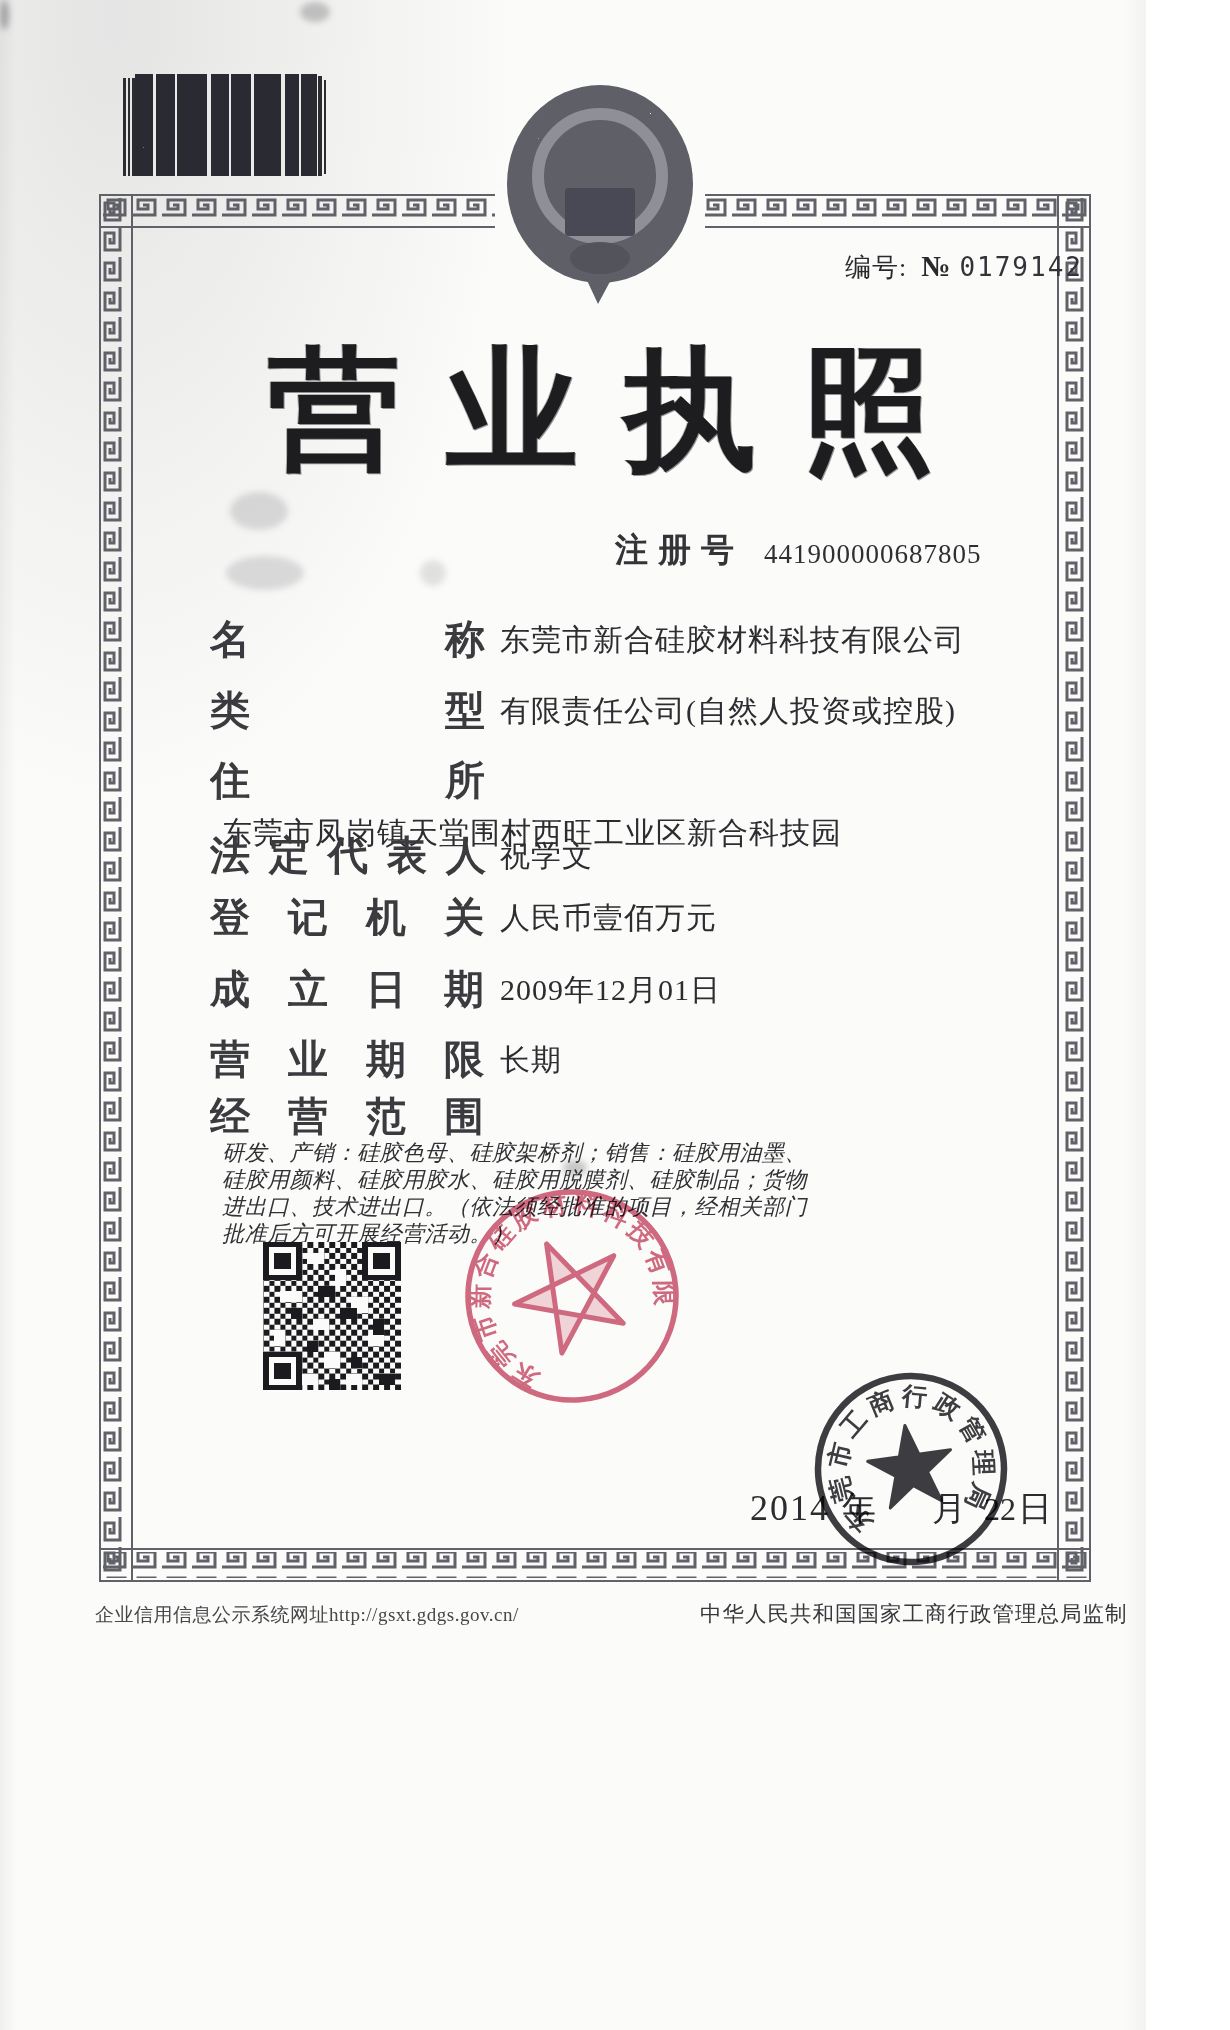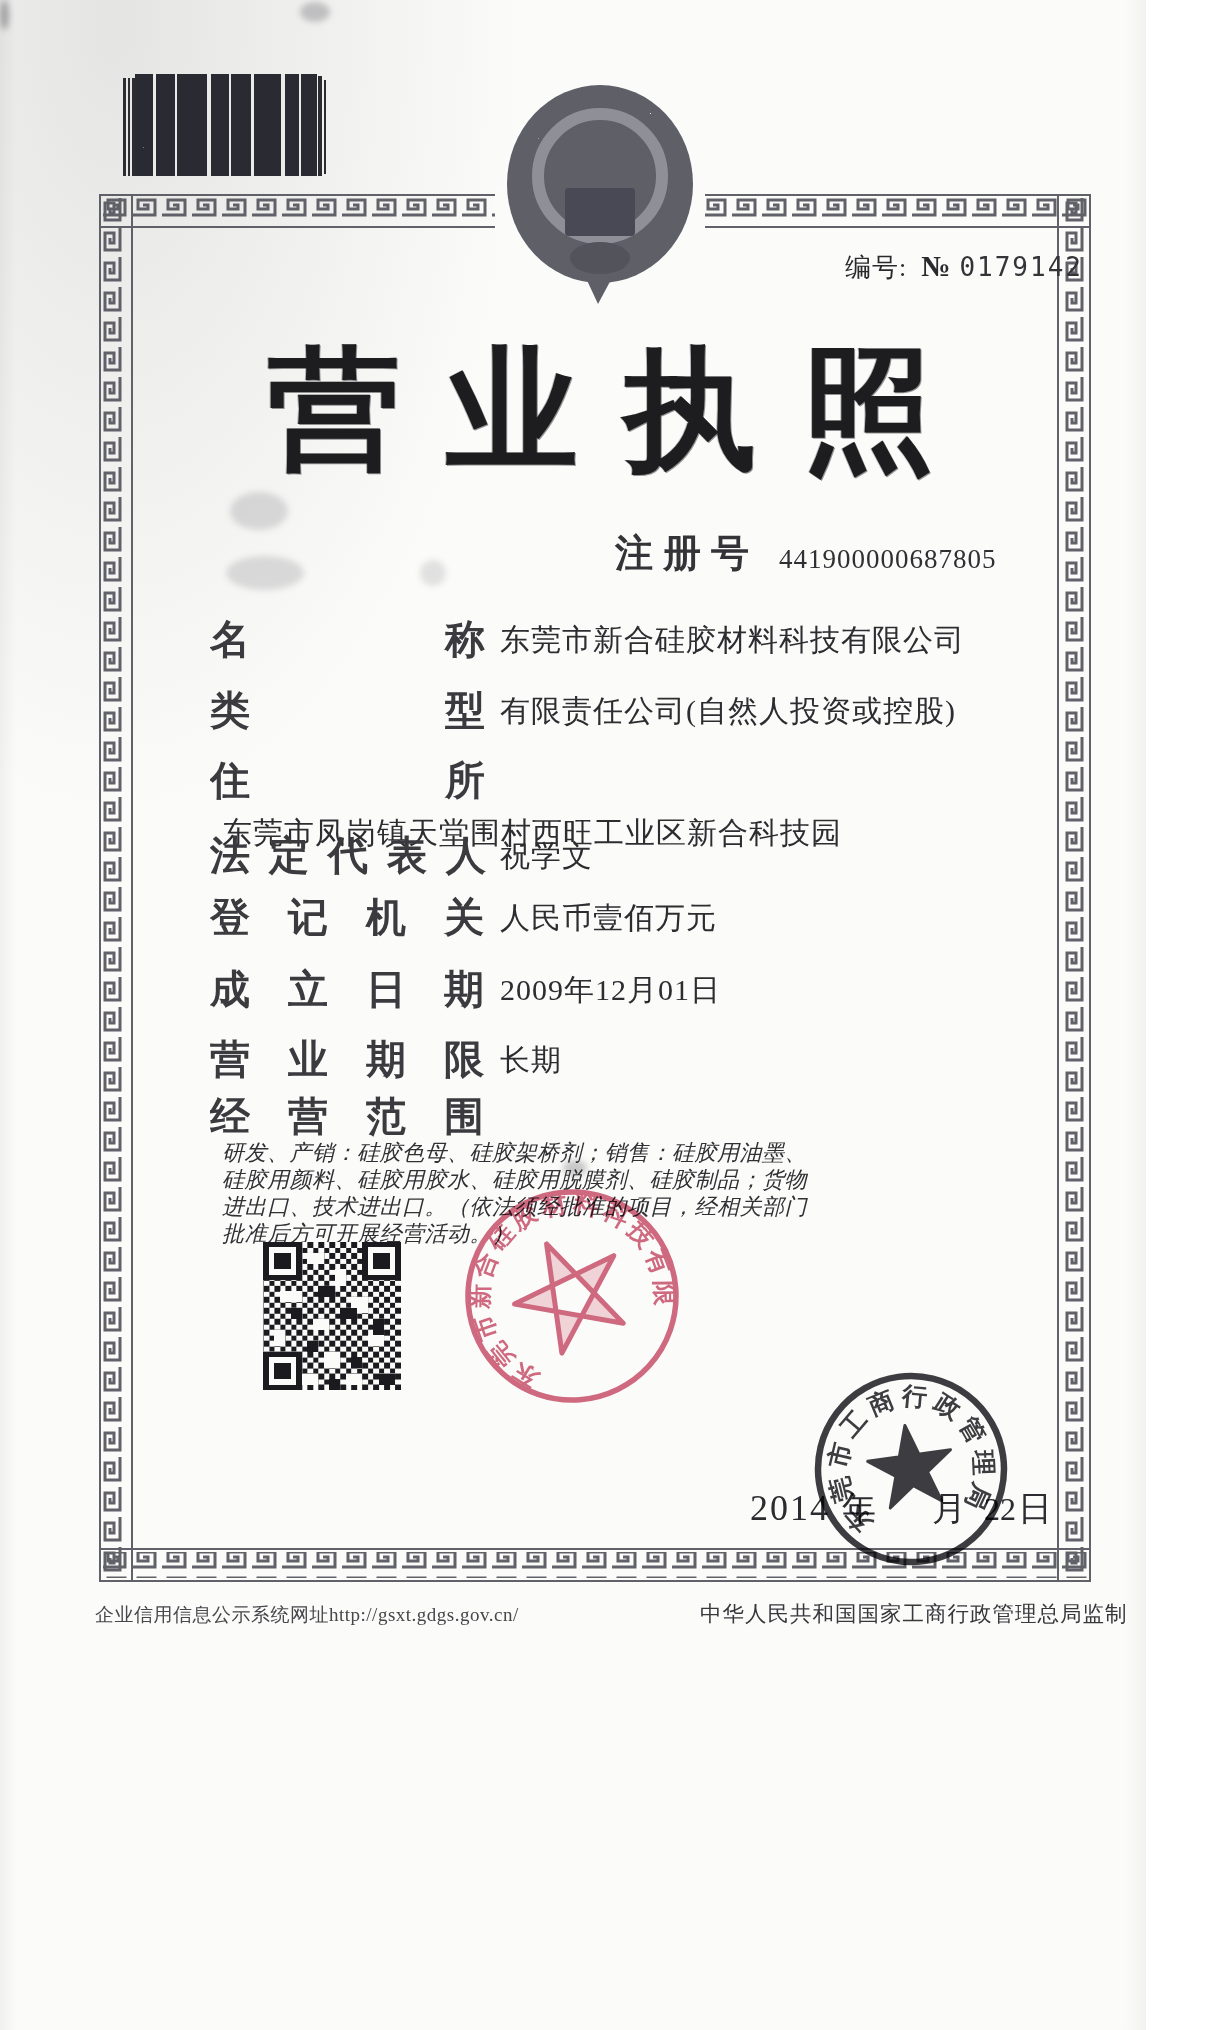--- a/index.html
+++ b/index.html
@@ -21,21 +21,21 @@
   .serial .num{font-family:"DejaVu Sans Mono", monospace;font-size:26px;letter-spacing:2px;color:#333338;}
   
   .doc-title{
     left:268px;top:330px;width:760px;height:170px;line-height:160px;
     font-family:"Liberation Sans", sans-serif;font-weight:900;
     font-size:132px;letter-spacing:46px;color:#1d1d20;white-space:nowrap;
     text-shadow:1px 1px 0 rgba(60,60,64,.55), -1px 0 0 rgba(60,60,64,.35);
   }
   
   .regline{left:615px;top:528px;white-space:nowrap;}
-  .regline .rlabel{font-size:38px;font-weight:700;letter-spacing:10px;color:#333338;}
+  .regline .rlabel{font-size:33px;font-weight:700;letter-spacing:10px;color:#333338;}
   .regline .rnum{font-size:27px;letter-spacing:1px;color:#2f2f34;margin-left:16px;vertical-align:-2px;}
   
   .frow{position:absolute;left:210px;width:880px;height:52px;}
   .lab{
     display:inline-block;width:278px;height:52px;line-height:52px;overflow:hidden;
     font-size:40px;font-weight:700;color:#3a3a3f;white-space:nowrap;vertical-align:top;
   }
   .ls2{letter-spacing:195px;}
   .ls4{letter-spacing:38px;}
   .ls5{letter-spacing:19px;}

